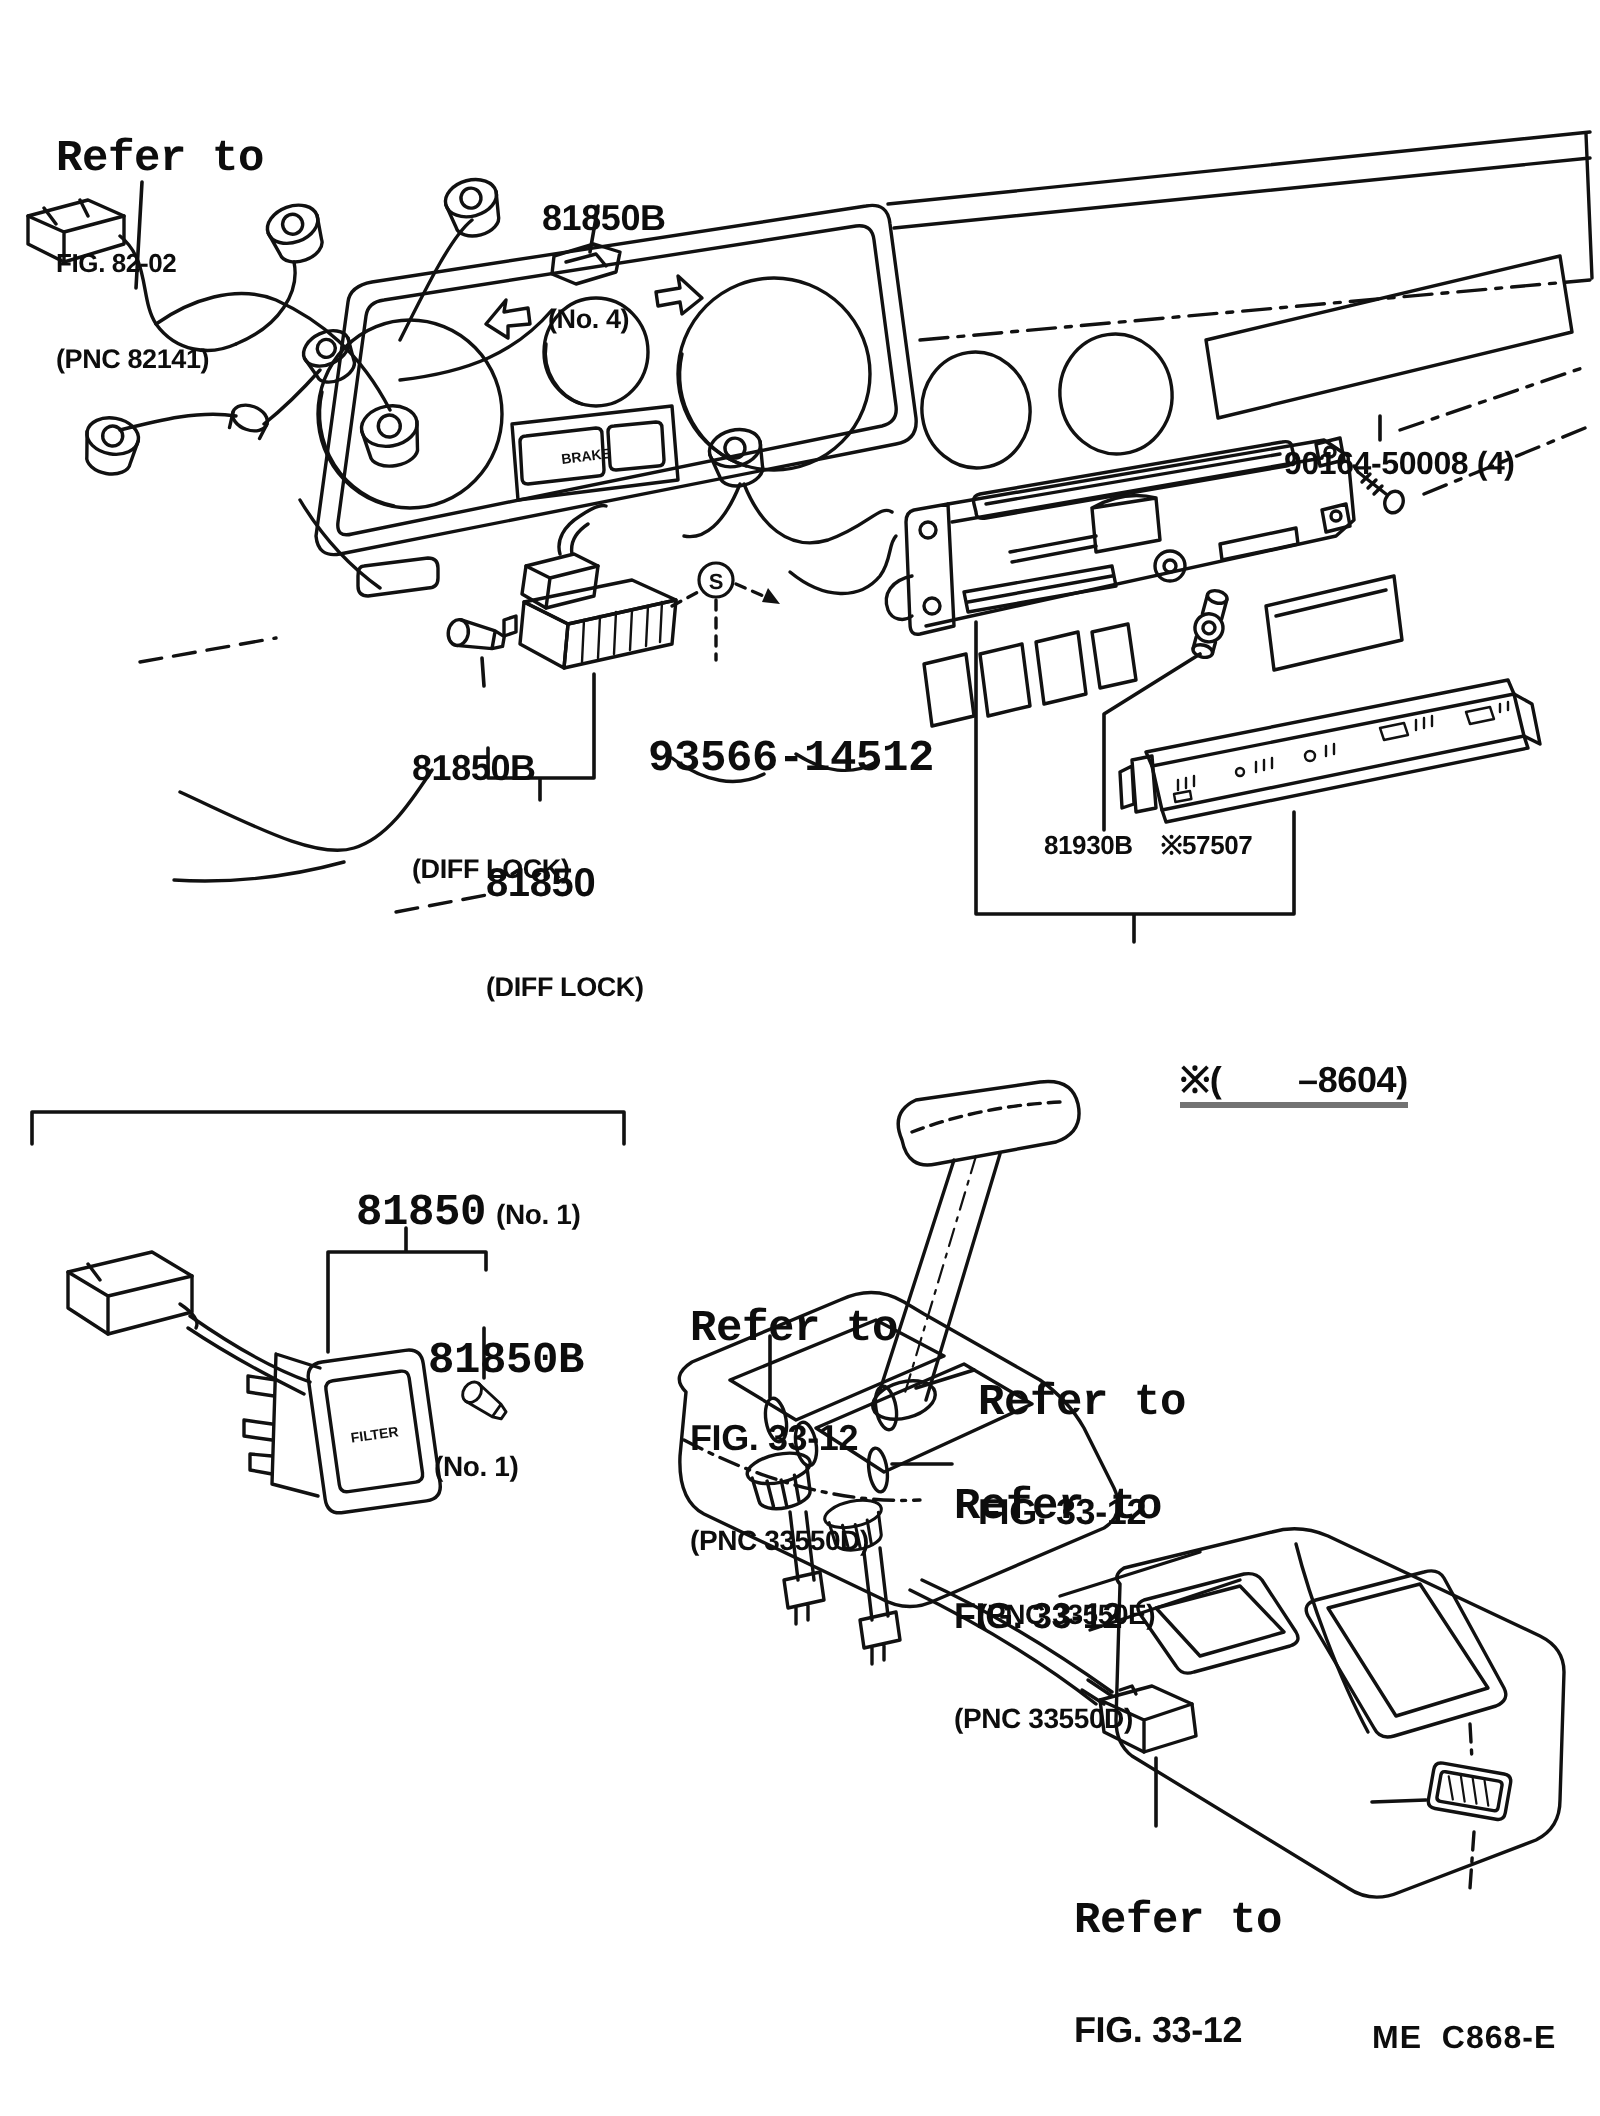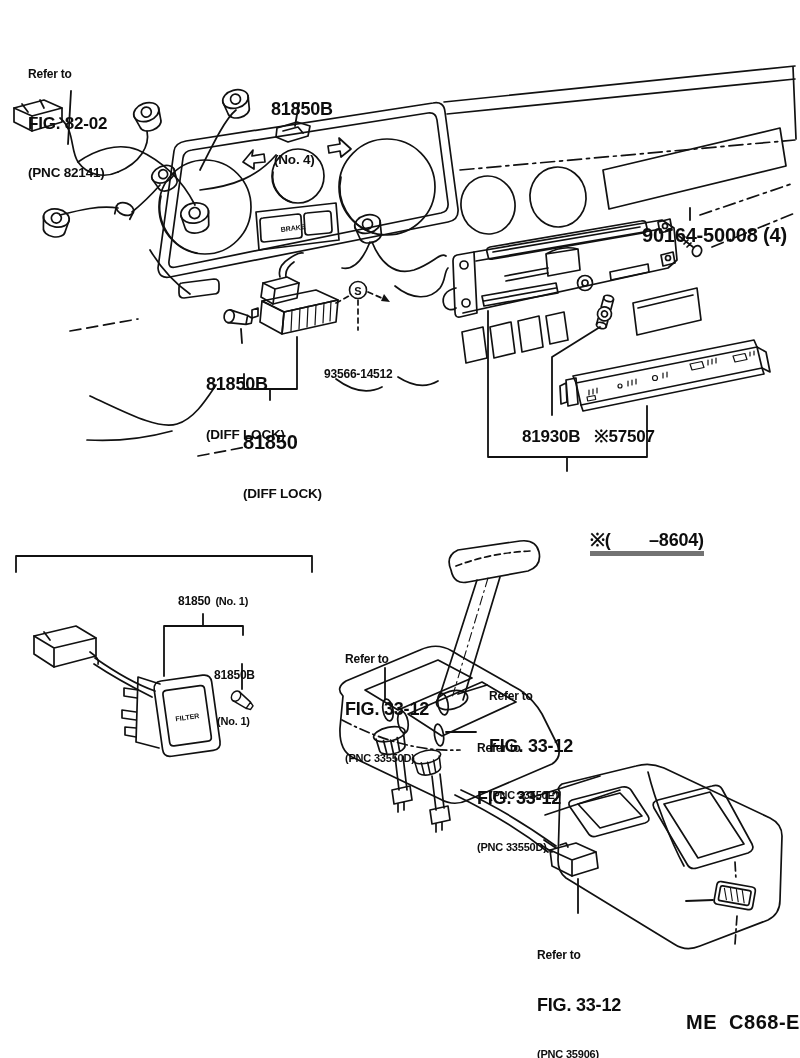--- a/index.html
+++ b/index.html
@@ -3,29 +3,29 @@
 <meta charset="utf-8">
 <style>
   html,body{margin:0;padding:0;background:#e8e8e8;}
   #canvas{
     position:relative;width:800px;height:1058px;background:#ffffff;
     font-family:"Liberation Sans", sans-serif;color:#0d0d0d;overflow:hidden;
   }
   svg{position:absolute;left:0;top:0;}
   .lbl{position:absolute;white-space:pre;color:#0d0d0d;line-height:1.06;font-weight:700;letter-spacing:-0.2px;}
   .t20{font-size:20px;}
-  .t19{font-size:17px;}
+  .t19{font-size:13px;}
   .t18{font-size:18px;}
-  .t17{font-size:12px;}
-  .t15{font-size:20px;}
+  .t17{font-size:22px;font-family:Liberation Mono, monospace;}
+  .t15{font-size:16px;}
   .t14{font-size:13.5px;}
-  .t13{font-size:11px;}
-  .row{display:flex;gap:14px;margin-top:12px;}
+  .t13{font-size:14px;}
+  .row{display:flex;gap:14px;}
   .inline{display:flex;align-items:baseline;gap:5px;}
-  .ul3{border-bottom:5px solid #737373;padding-bottom:1px;}
+  .ul3{border-bottom:3px solid #737373;padding-bottom:1px;}
   .ind{padding-left:3px;}
 </style>
 </head>
 <body>
 
 <div id="canvas">
 
 <svg width="800" height="1058" viewBox="0 0 800 1058" fill="none" stroke="#111" stroke-width="1.7" stroke-linecap="round" stroke-linejoin="round">
 
   <g>

